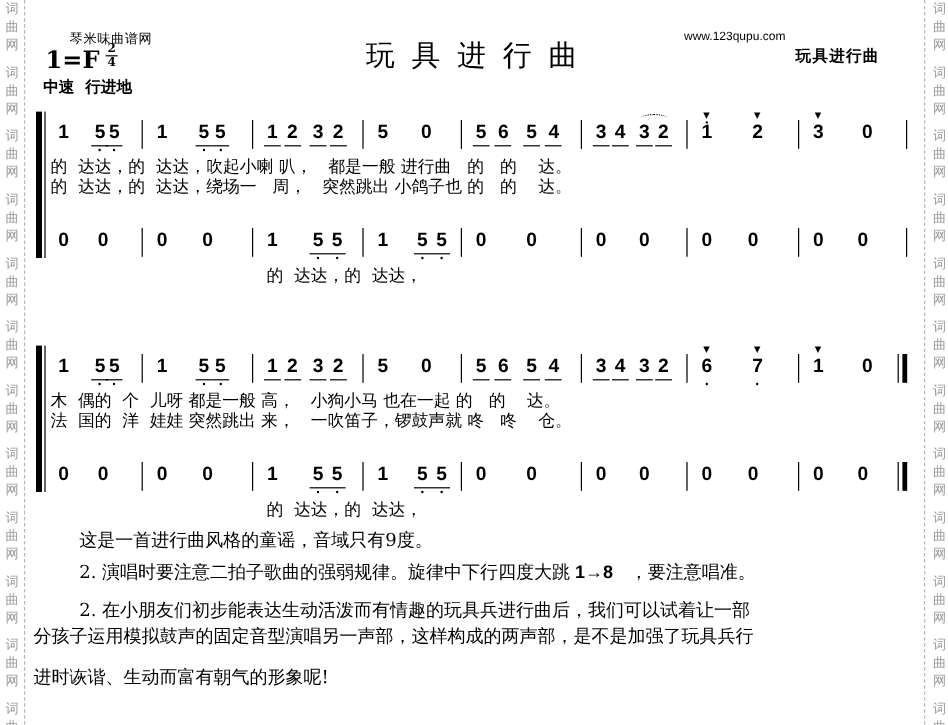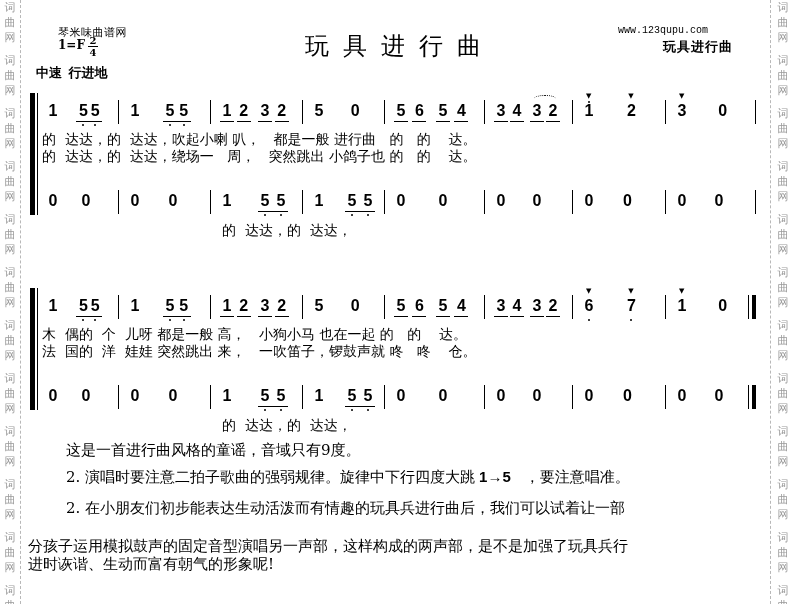--- a/index.html
+++ b/index.html
@@ -3,22 +3,22 @@
 <meta charset="utf-8">
 <style>
   html, body { margin:0; padding:0; background:#fff; }
   body { width:790px; height:604px; position:relative; overflow:hidden;
          font-family:"DejaVu Sans", sans-serif; color:#000; }
   .abs { position:absolute; }
   .wm-col { position:absolute; top:0; width:20px; height:604px; border-right:1px dashed #b8b8b8; }
   .wm-col.right { border-right:none; border-left:1px dashed #b8b8b8; }
   .wm-char { position:absolute; font-size:11px; color:#9a9a9a; width:16px; text-align:center; line-height:12px; }
   .site-name { font-size:11px; letter-spacing:0.5px; }
-  .site-url { font-family:Liberation Mono, monospace; font-size:10px;margin-left:48px; }
-  .key { font-family:"DejaVu Serif", serif; font-weight:bold; font-size:12px;margin-left:20px; }
+  .site-url { font-family:Liberation Sans, sans-serif; font-size:10px; }
+  .key { font-family:"DejaVu Serif", serif; font-weight:bold; font-size:20px; }
   .timesig { font-family:"DejaVu Serif", serif; font-weight:bold; font-size:10px; line-height:9px; text-align:center; }
   .tempo { font-size:13px; font-weight:bold; }
   .title { font-family:"DejaVu Serif", serif; font-size:24px; letter-spacing:14px; }
   .origin { font-size:13px; font-weight:bold; letter-spacing:1px; }
   .note { font-family:"Liberation Sans", sans-serif; font-weight:bold; font-size:16px; width:14px; text-align:center; line-height:18px; }
   .ul { position:absolute; height:1px; background:#000; }
   .dot-below { position:absolute; width:2px; height:2px; background:#000; border-radius:1px; }
   .dot-above { position:absolute; width:2px; height:2px; background:#000; border-radius:1px; }
   .accent { position:absolute; font-size:7px; line-height:7px; }
   .bar { position:absolute; width:1px; background:#000; }
@@ -105,21 +105,21 @@
     <div class="wm-char" style="top: 600px; left: 4px;">曲</div>
   </div>
 
 <div class="abs site-name" style="left:58px; top:25px;">琴米味曲谱网</div>
 <div class="abs key" style="left:38px; top:38px;">1=F</div>
 <div class="abs timesig" style="left:88px; top:36px; width:10px;">
   <div>2</div>
   <div style="height:1px;background:#000;margin:1px 0;"></div>
   <div>4</div>
 </div>
-<div class="abs tempo" style="left:36px; top:64px;font-family:Liberation Serif, serif;"><span style="white-space:pre;">中速  行进地</span></div>
+<div class="abs tempo" style="left:36px; top:64px;"><span style="white-space:pre;">中速  行进地</span></div>
 <div class="abs title" style="left:305px; top:30px;text-align:right;">玩具进行曲</div>
 <div class="abs site-url" style="left:570px; top:25px;">www.123qupu.com</div>
 <div class="abs origin" style="left:663px; top:38px;">玩具进行曲</div>
 
 <div id="score">
     <div class="abs brace" style="left: 30px; top: 93px; height: 122px;"></div>
     <div class="abs bar" style="left: 118px; top: 100px; height: 24px; width: 1px;"></div>
     <div class="abs bar" style="left: 118px; top: 190px; height: 24px; width: 1px;"></div>
     <div class="abs bar" style="left: 210px; top: 100px; height: 24px; width: 1px;"></div>
     <div class="abs bar" style="left: 210px; top: 190px; height: 24px; width: 1px;"></div>
@@ -303,17 +303,17 @@
     <div class="abs note" style="left: 530px; top: 387px;">0</div>
     <div class="abs note" style="left: 582px; top: 387px;">0</div>
     <div class="abs note" style="left: 620.5px; top: 387px;">0</div>
     <div class="abs note" style="left: 675px; top: 387px;">0</div>
     <div class="abs note" style="left: 712px; top: 387px;">0</div>
     <div class="abs lyric" style="left: 222px; top: 417px;">的  达达，的  达达，</div>
   </div>
 
 <div class="abs desc" style="left:66px; top:439px;">这是一首进行曲风格的童谣，音域只有9度。</div>
 <div class="abs desc" style="left:66px; top:466px;">
-  <span>2. 演唱时要注意二拍子歌曲的强弱规律。旋律中下行四度大跳</span><span style="font-family:'Liberation Sans',sans-serif;font-weight:bold;margin:0 14px 0 4px;">1→5</span><span>，要注意唱准。</span>
+  <span>2. 演唱时要注意二拍子歌曲的强弱规律。旋律中下行四度大跳</span><span style="font-family:'Liberation Sans',sans-serif;font-weight:bold;margin:0 14px 0 4px;">1→8</span><span>，要注意唱准。</span>
 </div>
 <div class="abs desc" style="left:66px; top:497px;">2. 在小朋友们初步能表达生动活泼而有情趣的玩具兵进行曲后，我们可以试着让一部</div>
-<div class="abs desc" style="left:28px; top:535px;">分孩子运用模拟鼓声的固定音型演唱另一声部，这样构成的两声部，是不是加强了玩具兵行</div>
+<div class="abs desc" style="left:28px; top:519px;">分孩子运用模拟鼓声的固定音型演唱另一声部，这样构成的两声部，是不是加强了玩具兵行</div>
 <div class="abs desc" style="left:28px; top:553px;">进时诙谐、生动而富有朝气的形象呢!</div>
 
 </body></html>

